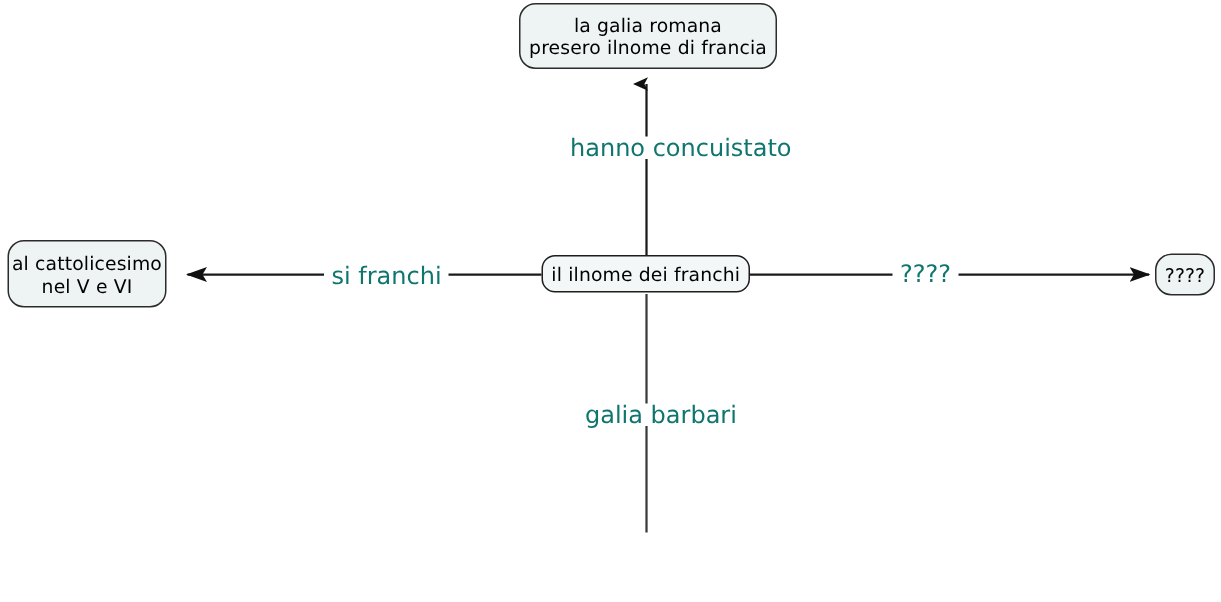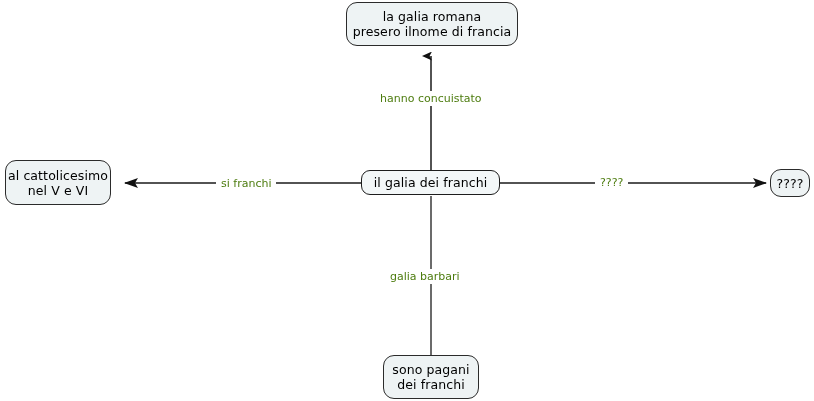--- a/index.html
+++ b/index.html
@@ -47,22 +47,22 @@
   }
 
   #node-top    { left: 346px; top: 2px;   width: 172px; height: 44px; }
   #node-left   { left: 5px;   top: 160px; width: 106px; height: 45px; }
   #node-center { left: 361px; top: 170px; width: 139px; height: 25px; }
   #node-right  { left: 770px; top: 169px; width: 40px;  height: 28px; }
   #node-bottom { left: 383px; top: 355px; width: 96px;  height: 44px; }
 
   .edge-label {
     position: absolute;
-    color: #4d7c0f;
-    font-size: 11px;
+    color: #0f766e;
+    font-size: 16px;
     line-height: 15px;
     background: #ffffff;
     padding: 0 5px;
     white-space: nowrap;
     z-index: 2;
   }
   #label-top    { left: 375px; top: 91px;  }
   #label-left   { left: 216px; top: 176px; }
   #label-right  { left: 595px; top: 175px; }
   #label-bottom { left: 385px; top: 269px; }
@@ -98,31 +98,27 @@
     <span>la galia romana
 presero ilnome di francia</span>
   </div>
 
   <div class="node" id="node-left">
     <span>al cattolicesimo
 nel V e VI</span>
   </div>
 
   <div class="node node-center" id="node-center">
-    <span>il galia dei franchi</span>
+    <span>il ilnome dei franchi</span>
   </div>
 
   <div class="node" id="node-right">
     <span>????</span>
   </div>
 
-  <div class="node" id="node-bottom">
-    <span>sono pagani
-dei franchi</span>
-  </div>
 
   <div class="edge-label" id="label-top">hanno concuistato</div>
 
   <div class="edge-label" id="label-left">si franchi</div>
 
   <div class="edge-label" id="label-right">????</div>
 
   <div class="edge-label" id="label-bottom">galia barbari</div>
 
 </div>

